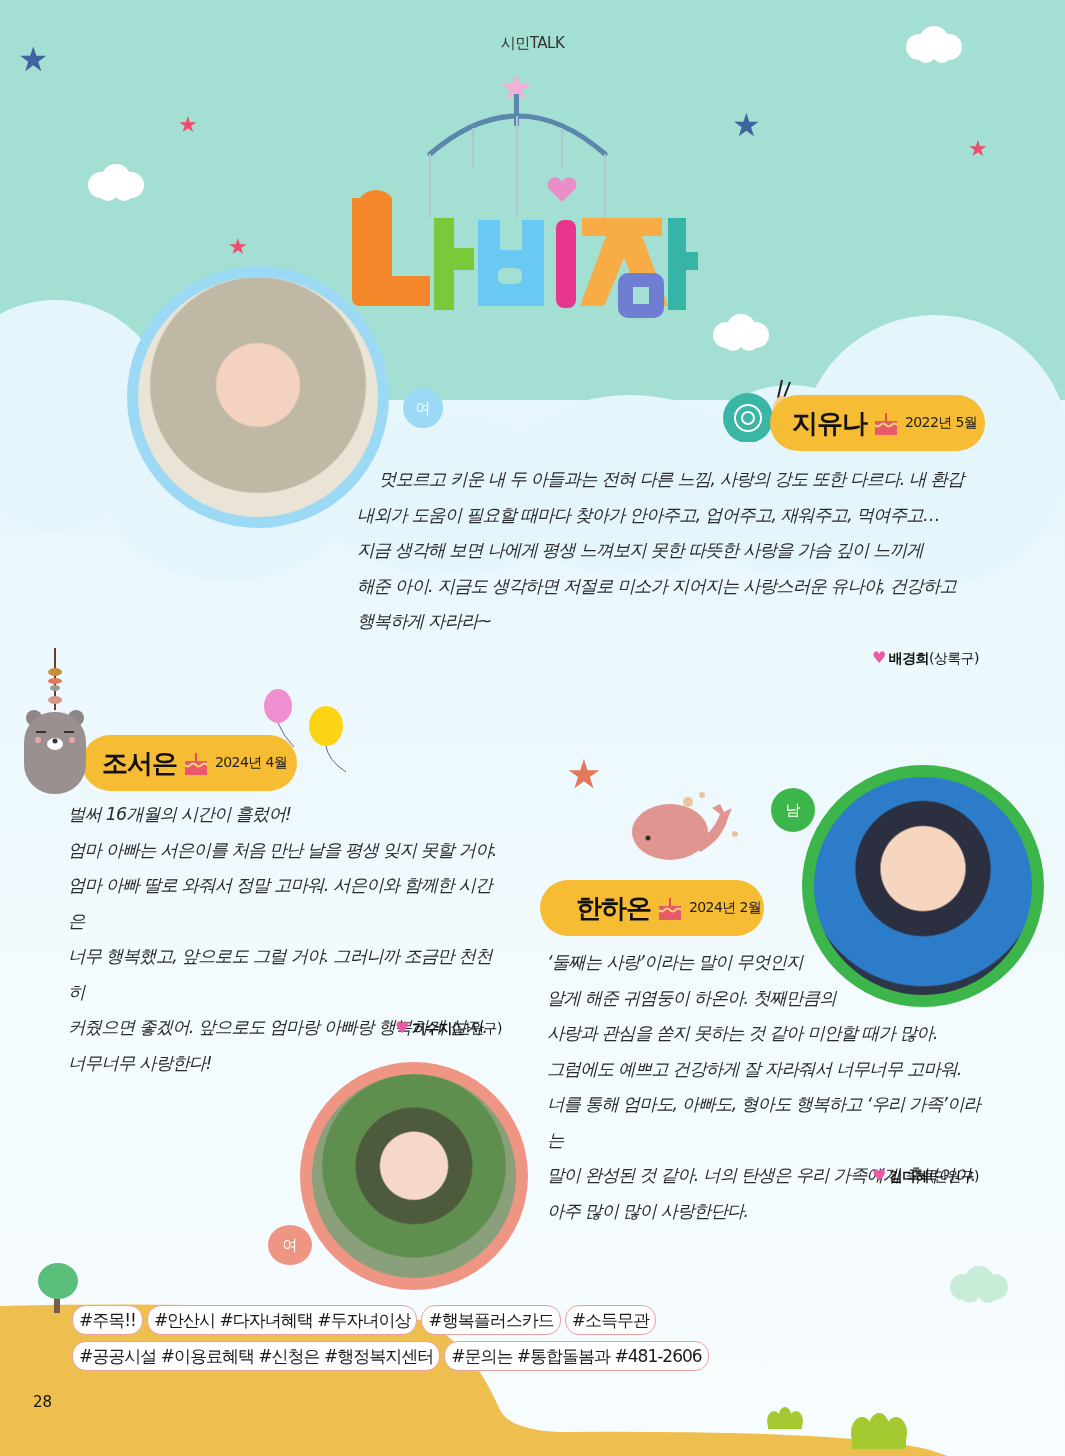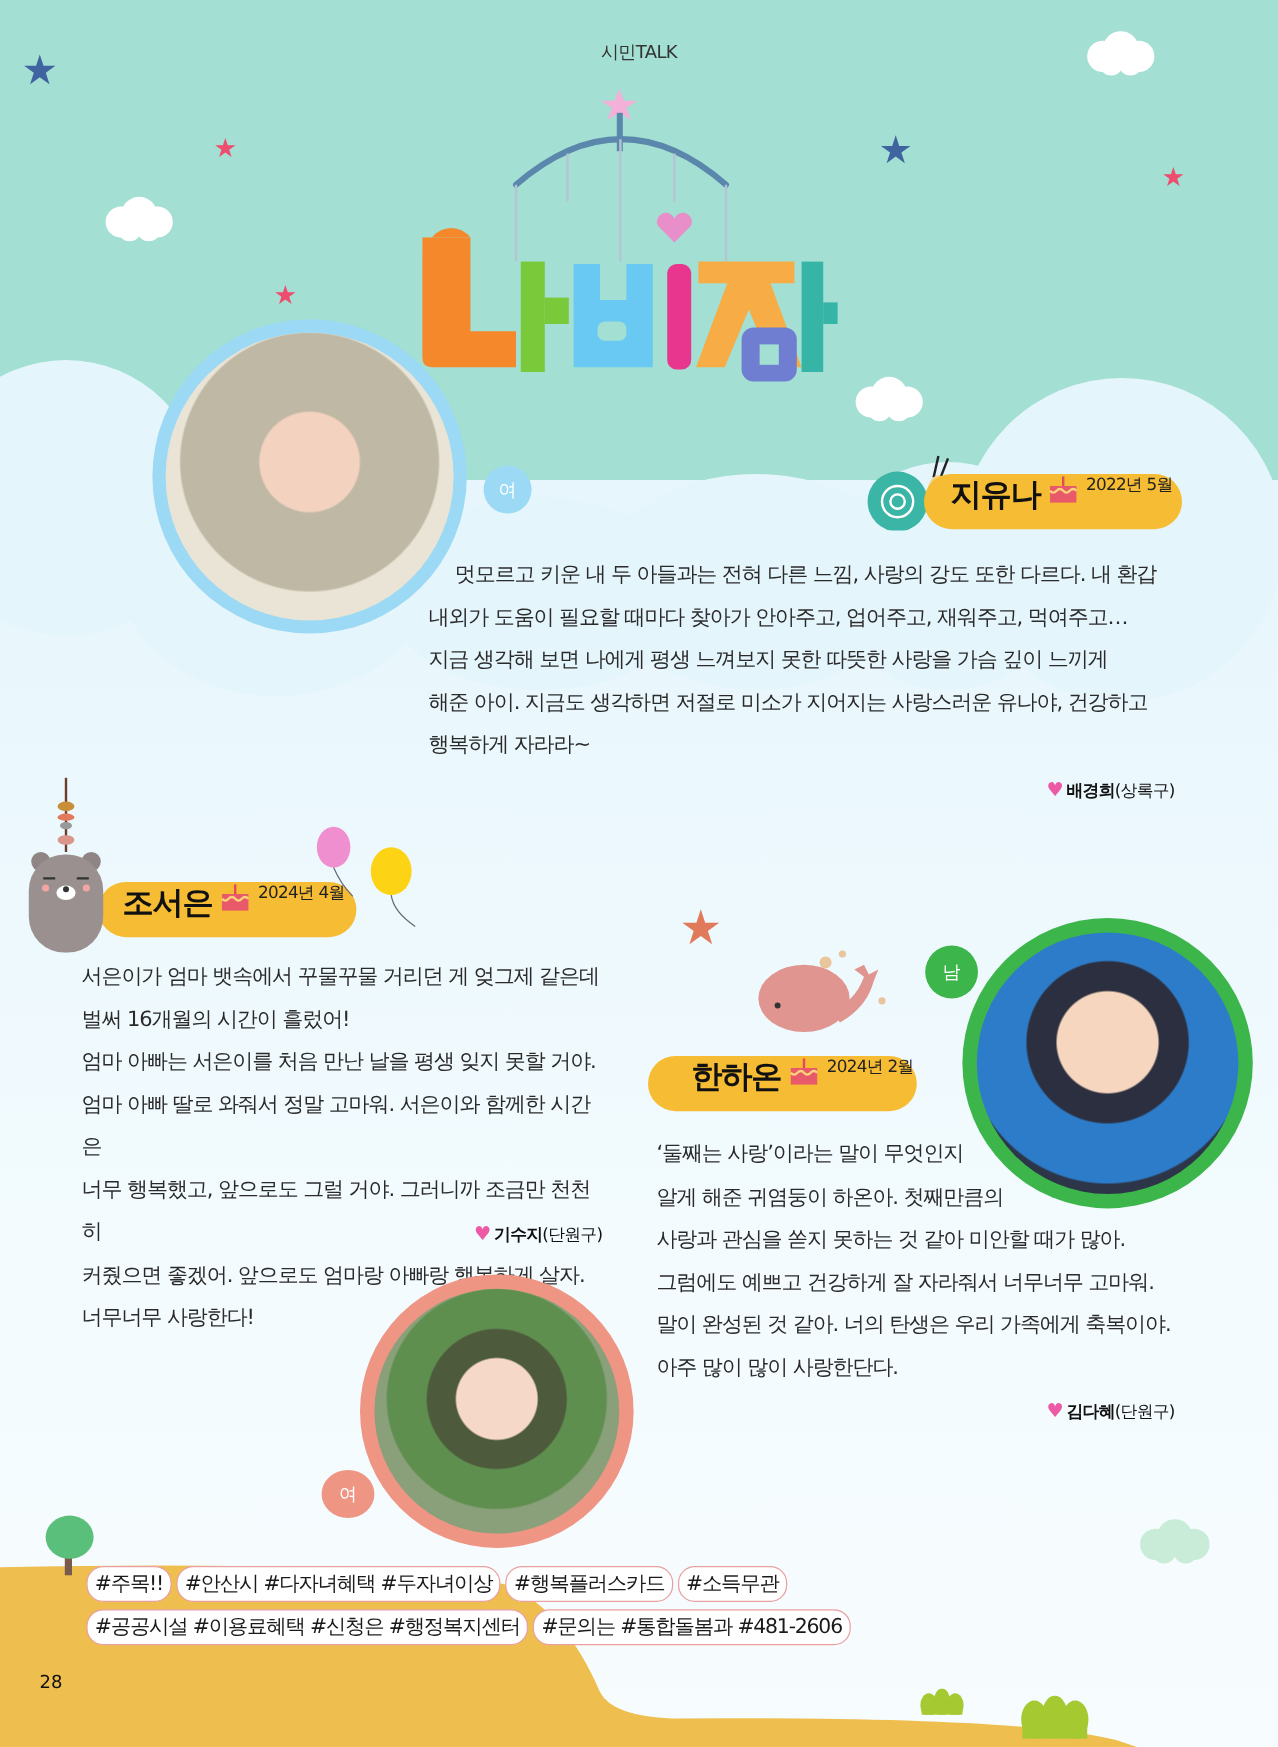--- a/index.html
+++ b/index.html
@@ -18,27 +18,27 @@
   .ground { position: absolute; left: 0; top: 1300px; width: 1065px; height: 160px; }
   .abs { position: absolute; }
   .section-label { position: absolute; left: 0; width: 1065px; top: 34px; text-align: center;
     font-size: 15px; color: #333; letter-spacing: -0.5px; }
   .star { position: absolute; font-size: 26px; line-height: 1; }
   .pcloud { position: absolute; }
   .photo { position: absolute; border-radius: 50%; overflow: hidden; }
   .photo-inner { position: absolute; inset: 0; border-radius: 50%; }
   .badge { position: absolute; border-radius: 50%; color: #fff; font-size: 15px;
     display: flex; align-items: center; justify-content: center; }
-  .namepill { position: absolute; background: #f6bc33; border-radius: 30px; height: 46px;
-    display: flex; align-items: flex-start; }
+  .namepill { position: absolute; background: #f6bc33; border-radius: 30px; height: 56px;
+    display: flex; align-items: center; }
   .namepill .nm { font-weight: bold; font-size: 26px; color: #111; letter-spacing: -1px; }
   .namepill .dt { font-size: 14px; color: #222; letter-spacing: -0.6px; }
   .cake { display: inline-block; width: 26px; height: 24px; margin: 0 6px; position: relative; }
   .body-text { position: absolute; font-size: 17.5px; line-height: 35.5px; color: #2a2a2a;
-    letter-spacing: -0.9px; }
+    letter-spacing: -0.9px; font-style: italic; }
   .sig { position: absolute; font-size: 14px; letter-spacing: -0.6px; color: #111; }
   .sig b { font-weight: bold; }
   .heart { color: #ec5aa6; font-size: 16px; margin-right: 3px; }
   .tags { position: absolute; left: 72px; top: 1305px; width: 920px; }
   .tag-row { display: flex; gap: 4px; margin-bottom: 6px; text-align: center; }
   .tag { background: #fff; border: 1.5px solid #e9a0a0; border-radius: 14px; padding: 2px 6px;
     font-size: 17px; letter-spacing: -1px; color: #1a1a1a; white-space: nowrap; line-height: 24px; }
   .pageno { position: absolute; left: 33px; top: 1393px; font-size: 15px; font-weight: normal; color: #111; }
 </style>
 </head>
@@ -197,21 +197,20 @@
       <circle cx="50" cy="32" r="3" fill="#f2a5a5"></circle>
   </svg>
   <svg class="abs" style="left:262px;top:688px" width="90" height="90">
     <ellipse cx="16" cy="18" rx="14" ry="17" fill="#f08fd0"></ellipse>
       <path d="M16,35 q6,14 16,24" stroke="#667" fill="none"></path>
     <ellipse cx="64" cy="38" rx="17" ry="20" fill="#fcd415"></ellipse>
       <path d="M64,58 q2,14 20,26" stroke="#667" fill="none"></path>
   </svg>
 
   <div class="body-text" style="left:68px;top:797px;width:440px;">
-    <div>서은이가 엄마 뱃속에서 꾸물꾸물 거리던 게 엊그제 같은데</div>
     <div>벌써 16개월의 시간이 흘렀어!</div>
     <div>엄마 아빠는 서은이를 처음 만난 날을 평생 잊지 못할 거야.</div>
     <div>엄마 아빠 딸로 와줘서 정말 고마워. 서은이와 함께한 시간은</div>
     <div>너무 행복했고, 앞으로도 그럴 거야. 그러니까 조금만 천천히</div>
     <div>커줬으면 좋겠어. 앞으로도 엄마랑 아빠랑 행복하게 살자.</div>
     <div>너무너무 사랑한다!</div>
   </div>
   <div class="sig" style="left:395px;top:1018px;">
     <span class="heart">♥</span><b>기수지</b><span>(단원구)</span>
   </div>
@@ -244,20 +243,21 @@
           <path d="M2,14 q2.7,3 5.5,0 t5.5,0 t5.5,0 t5.5,0" stroke="#fbd37a" fill="none" stroke-width="2"></path>
         </svg></span>
     <span class="dt">2024년 2월</span>
   </div>
 
   <div class="body-text" style="left:547px;top:945px;width:440px;">
     <div>‘둘째는 사랑’이라는 말이 무엇인지</div>
     <div>알게 해준 귀염둥이 하온아. 첫째만큼의</div>
     <div>사랑과 관심을 쏟지 못하는 것 같아 미안할 때가 많아.</div>
     <div>그럼에도 예쁘고 건강하게 잘 자라줘서 너무너무 고마워.</div>
+    <div>너를 통해 엄마도, 아빠도, 형아도 행복하고 ‘우리 가족’이라는</div>
     <div>말이 완성된 것 같아. 너의 탄생은 우리 가족에게 축복이야.</div>
     <div>아주 많이 많이 사랑한단다.</div>
   </div>
   <div class="sig" style="left:872px;top:1166px;">
     <span class="heart">♥</span><b>김다혜</b><span>(단원구)</span>
   </div>
 
   <svg class="ground" width="1065" height="160" viewBox="0 0 1065 160">
     <path d="M0,6 Q300,0 420,20 Q470,40 500,110 Q510,130 560,132 Q850,130 930,150 L960,160 L0,160z" fill="#eebf4f"></path>
   </svg>

